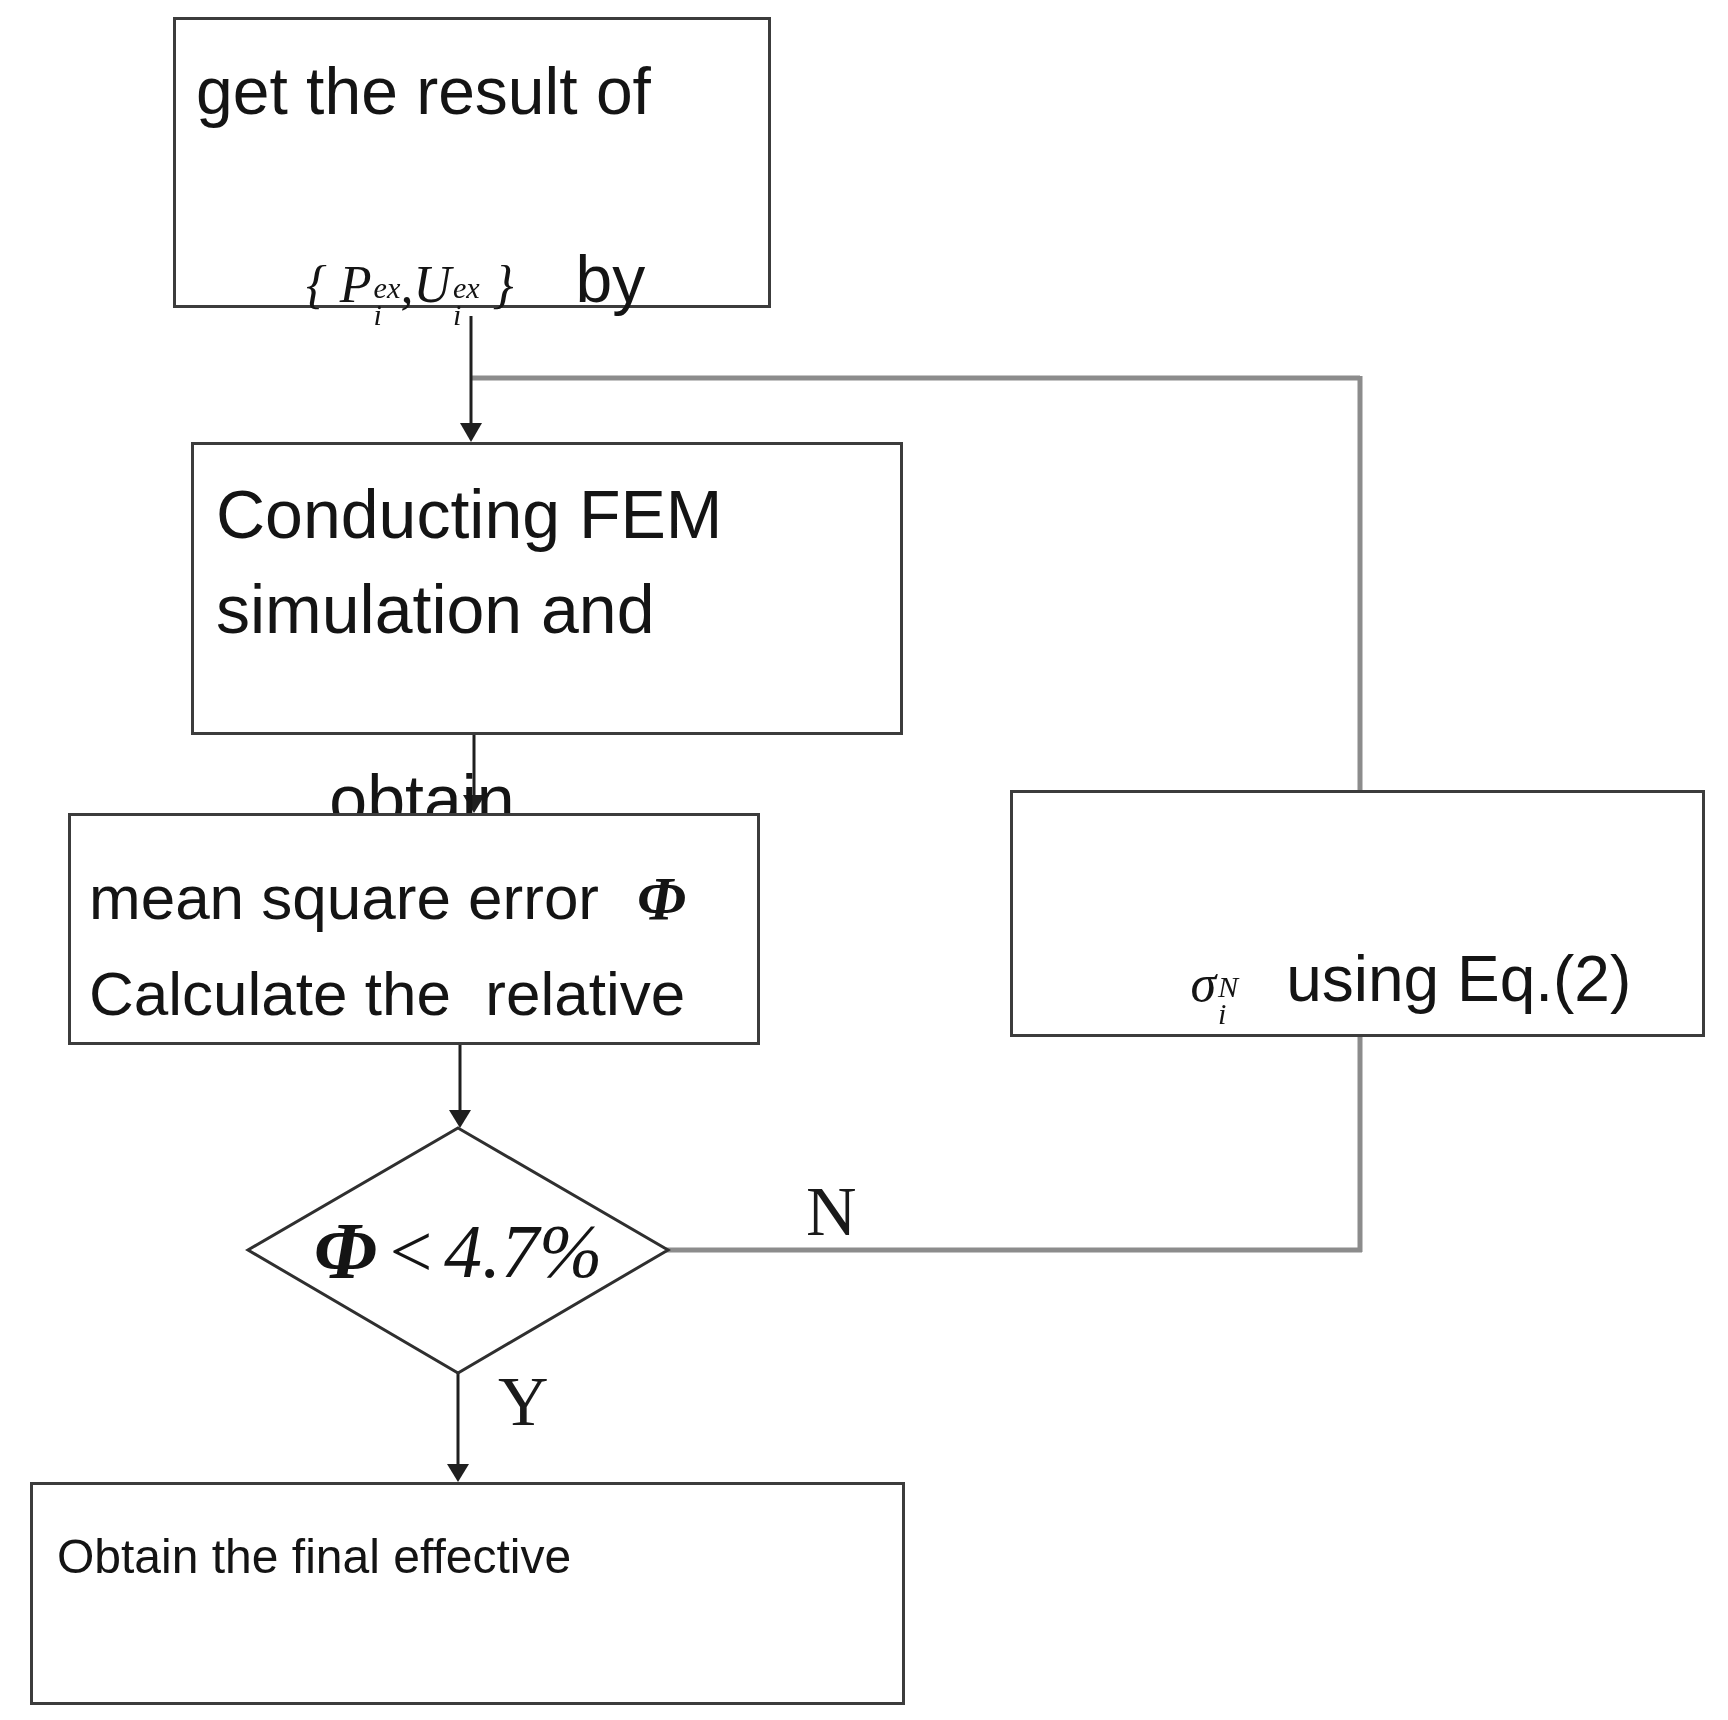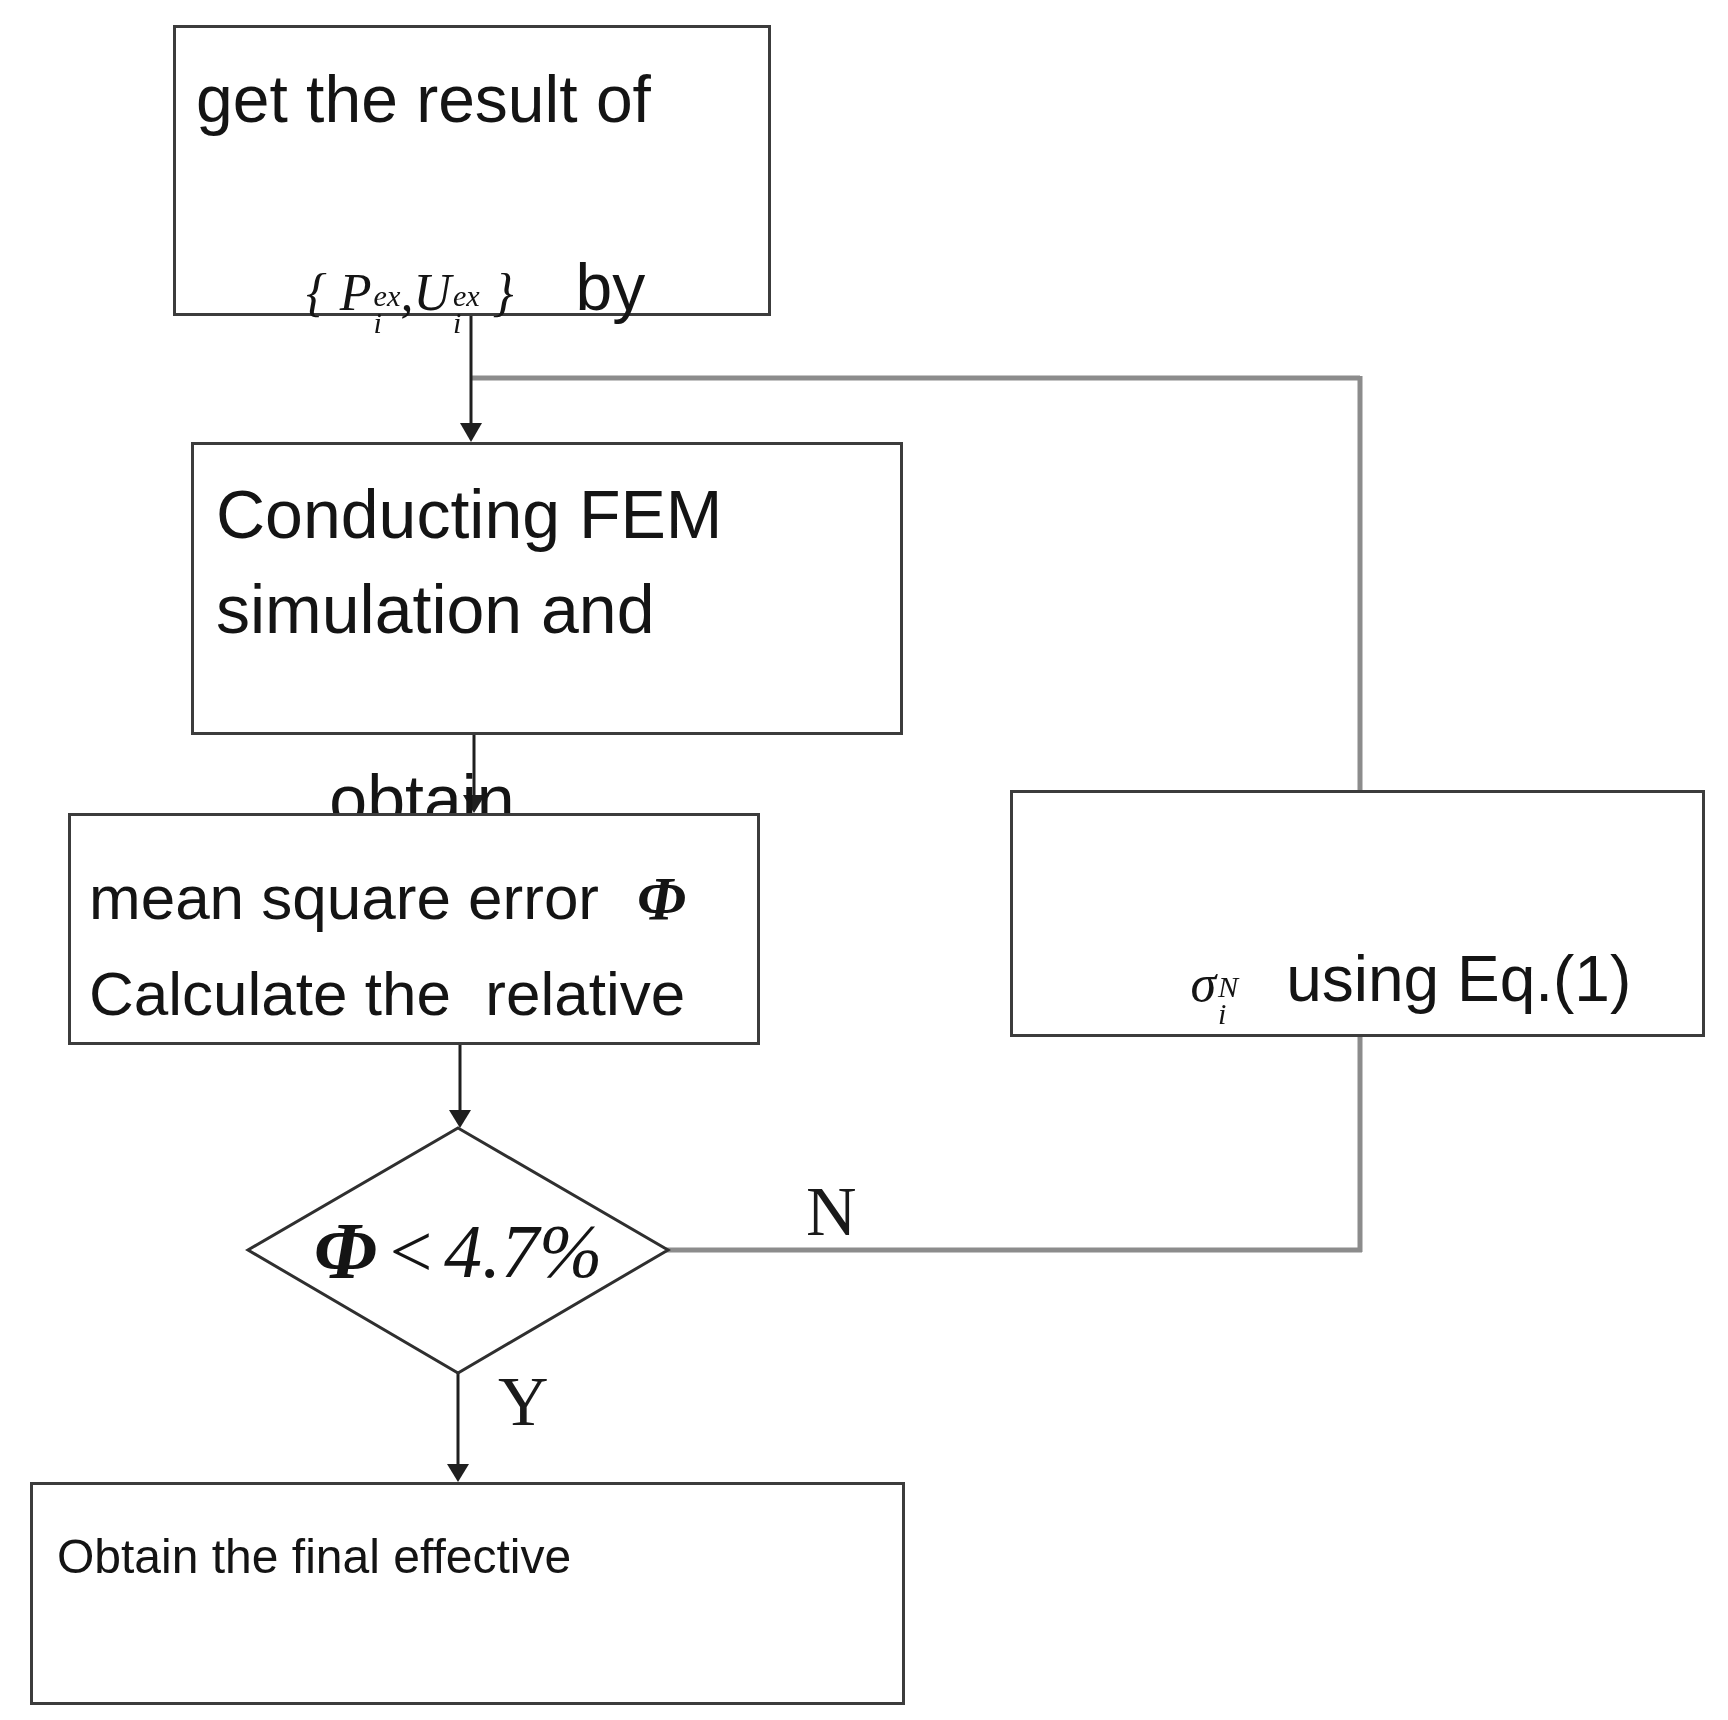--- a/index.html
+++ b/index.html
@@ -14,21 +14,21 @@
   .layer{position:absolute;left:0;top:0;z-index:0;}
   .box{
     position:absolute;
     background:#ffffff;
     border:3px solid #3c3c3c;
     box-sizing:border-box;
     z-index:1;
   }
   .line{white-space:pre-wrap;}
   
-  .box-start{left:173px;top:25px;width:598px;height:291px;padding:24px 0 0 20px;}
+  .box-start{left:173px;top:17px;width:598px;height:291px;padding:24px 0 0 20px;}
   .box-start .line{font-size:66px;line-height:94px;}
   .box-fem{left:191px;top:442px;width:712px;height:293px;padding:22px 0 0 22px;}
   .box-fem .line{font-size:68px;line-height:95px;}
   .box-calc{left:68px;top:813px;width:692px;height:232px;padding:34px 0 0 18px;}
   .box-calc .line{font-size:62px;line-height:96px;}
   .box-update{left:1010px;top:790px;width:695px;height:247px;padding:48px 0 0 0;text-align:center;}
   .box-update .line{font-size:64px;line-height:92px;}
   .box-final{left:30px;top:1482px;width:875px;height:223px;padding:24px 0 0 24px;}
   .box-final .line{font-size:48px;line-height:95px;}
   
@@ -121,21 +121,21 @@
     </div>
   </div>
 
   <div class="box box-calc">
     <div class="line"><span>mean square error</span><span class="phi-sym gap-phi">Φ</span></div>
     <div class="line">Calculate the  relative</div>
   </div>
 
   <div class="box box-update">
     <div class="line">
-      <span class="math f-sigma"><span>σ</span><span class="scripts"><span class="sup">N</span><span class="sub">i</span></span></span><span class="gap-eq">using Eq.(1)</span>
+      <span class="math f-sigma"><span>σ</span><span class="scripts"><span class="sup">N</span><span class="sub">i</span></span></span><span class="gap-eq">using Eq.(2)</span>
     </div>
   </div>
 
   <div class="diamond-label">
     <span class="phi">Φ</span>
     <span class="op">&lt;</span>
     <span class="val">4.7%</span>
   </div>
 
   <div class="branch-label label-n">N</div>

